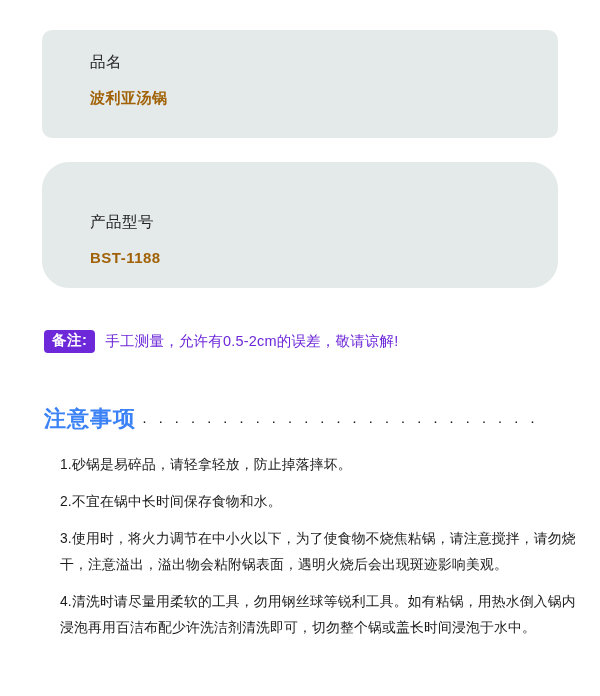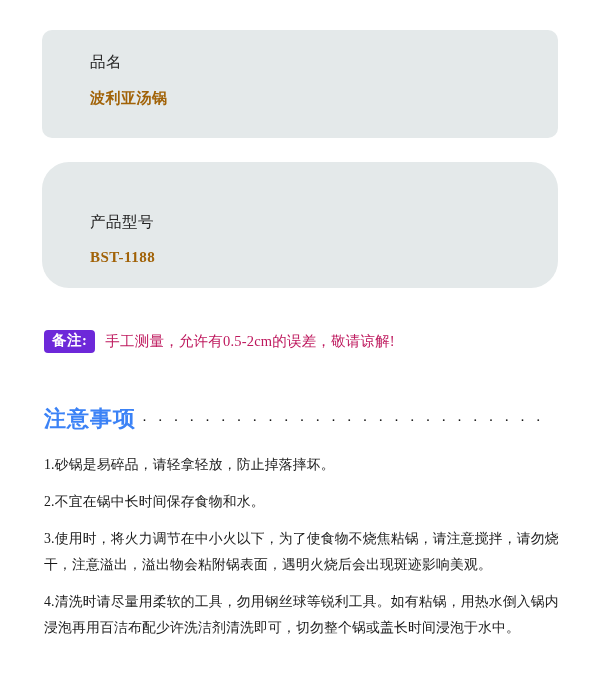--- a/index.html
+++ b/index.html
@@ -1,15 +1,15 @@
 <!DOCTYPE html>
 <html><head>
 <meta charset="utf-8">
 <style>
-  * { box-sizing: border-box; font-family: Liberation Serif, serif; }
+  * { box-sizing: border-box; }
   html, body {
     margin: 0;
     padding: 0;
     width: 600px;
     height: 696px;
     background: #ffffff;
     font-family: "Liberation Sans", sans-serif;
   }
   .page {
     position: relative;
@@ -73,21 +73,21 @@
     font-size: 14.5px;
     font-weight: bold;
     padding: 3px 8px 4px 8px;
     border-radius: 4px;
     letter-spacing: 0.5px;
     line-height: 1.1;
   }
   .remark-text {
     margin-left: 10px;
     font-size: 14.5px;
-    color: #be185d;
+    color: #6d28d9;
     letter-spacing: 0.2px;
   }
 
   
   .notes-head {
     position: absolute;
     left: 44px;
     top: 408px;
     display: flex;
     align-items: flex-end;
@@ -108,21 +108,21 @@
     color: #111111;
     line-height: 1;
     overflow: hidden;
     white-space: nowrap;
     flex: 1;
   }
 
   
   .notes-list {
     position: absolute;
-    left: 44px;
+    left: 60px;
     top: 452px;
     width: 516px;
   }
   .note-item {
     font-size: 13.8px;
     color: #1a1a1a;
     line-height: 26px;
     margin-bottom: 11px;
     letter-spacing: 0.2px;
   }

